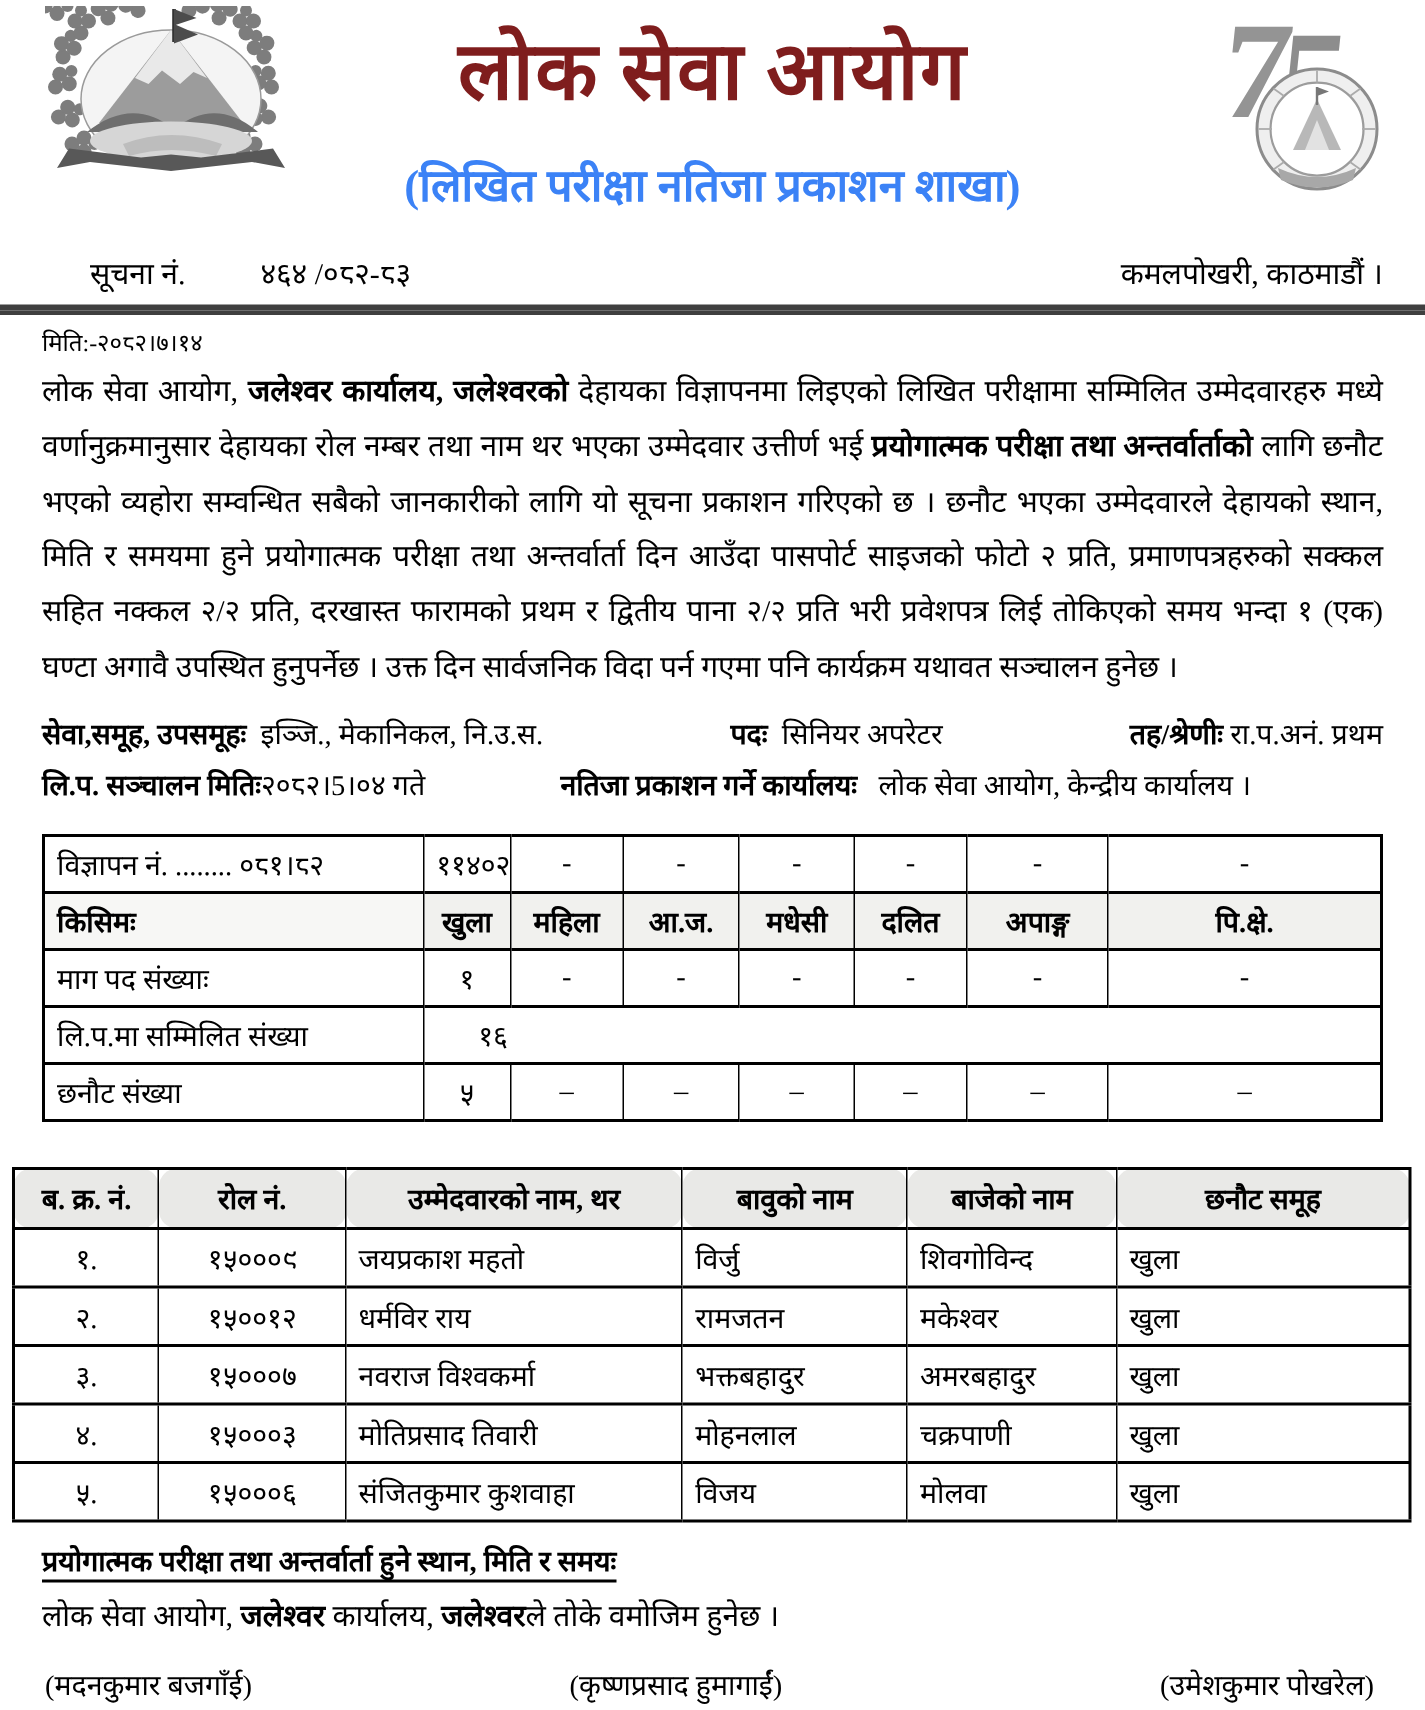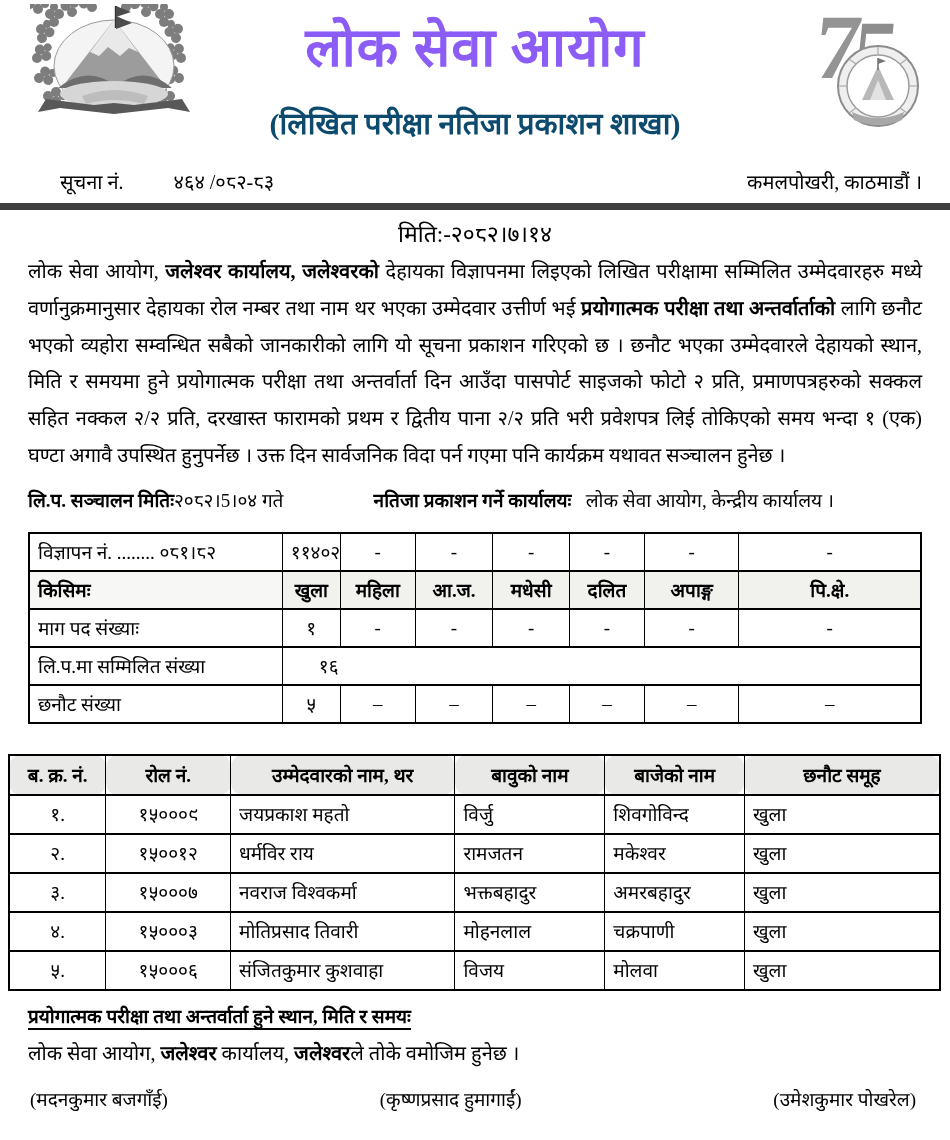--- a/index.html
+++ b/index.html
@@ -6,29 +6,29 @@
   html,body { margin:0; padding:0; background:#fff; }
   body {
     width:950px; height:1140px; overflow:hidden;
     font-family:"Liberation Serif","DejaVu Serif",serif;
     color:#000;
   }
   .page { width:950px; height:1140px; padding:0 28px; position:relative; }
 
   
   .hdr { position:relative; height:158px; }
-  .hdr-title { text-align:center; font-size:54px; font-weight:bold; padding-top:8px; letter-spacing:1px; color:#8b5cf6; }
-  .hdr-sub { text-align:center; font-size:30px; font-weight:bold; margin-top:20px; color:#0c4a6e; }
+  .hdr-title { text-align:center; font-size:54px; font-weight:bold; padding-top:8px; letter-spacing:1px; color:#7f1d1d; }
+  .hdr-sub { text-align:center; font-size:30px; font-weight:bold; margin-top:20px; color:#3b82f6; }
   .logo-left { position:absolute; left:2px; top:4px; }
   .logo-right { position:absolute; right:-14px; top:0; }
 
   .notice-row { display:flex; justify-content:space-between; align-items:flex-end; margin-top:10px; font-size:20px; }
   .notice-left span { margin-right:18px;margin-left:32px; }
   .rule-double { margin:8px -28px 0 -28px; height:4px; border-top:4px solid #3f3f3f; border-bottom:3px solid #3f3f3f; }
-  .date-row { text-align:center; font-size:23px; margin-top:7px; }
+  .date-row { text-align:left; font-size:16px; margin-top:7px; }
 
   .para { font-size:20px; line-height:1.84; text-align:justify; margin:4px 0 0 0; }
   .b { font-weight:bold; }
 
   .svc { margin-top:10px; font-size:19px; }
   .svc-row { display:flex; justify-content:space-between; line-height:1.8; }
   .svc-row .lbl { font-weight:bold; }
 
   table { border-collapse:collapse; table-layout:fixed;font-family:Liberation Serif, serif; }
   td, th { border-left:1px solid #000; border-right:1px solid #000; border-top:2px solid #000; border-bottom:2px solid #000; padding:2px 8px; font-size:19px; overflow:hidden; }
@@ -125,20 +125,25 @@
   </div>
 
   <div class="rule-double"></div>
 
   <div class="date-row">मिति:-२०८२।७।१४</div>
 
   <p class="para"><span>लोक सेवा आयोग, </span><span class="b">जलेश्वर कार्यालय, जलेश्वरको</span><span> देहायका विज्ञापनमा लिइएको लिखित परीक्षामा सम्मिलित उम्मेदवारहरु मध्ये वर्णानुक्रमानुसार देहायका रोल नम्बर तथा नाम थर भएका उम्मेदवार उत्तीर्ण भई </span><span class="b">प्रयोगात्मक परीक्षा तथा अन्तर्वार्ताको</span><span> लागि छनौट भएको व्यहोरा सम्वन्धित सबैको जानकारीको लागि यो सूचना प्रकाशन गरिएको छ । छनौट भएका उम्मेदवारले देहायको स्थान, मिति र समयमा हुने प्रयोगात्मक परीक्षा तथा अन्तर्वार्ता दिन आउँदा पासपोर्ट साइजको फोटो २ प्रति, प्रमाणपत्रहरुको सक्कल सहित नक्कल २/२ प्रति, दरखास्त फारामको प्रथम  र द्वितीय पाना २/२ प्रति भरी प्रवेशपत्र लिई तोकिएको समय भन्दा १ (एक) घण्टा अगावै उपस्थित हुनुपर्नेछ । उक्त दिन सार्वजनिक विदा पर्न गएमा पनि कार्यक्रम यथावत सञ्चालन  हुनेछ ।</span></p>
 
   <div class="svc">
     <div class="svc-row">
+      <div><span class="lbl">सेवा,समूह, उपसमूहः</span>&nbsp; <span>इञ्जि., मेकानिकल, नि.उ.स.</span></div>
+      <div><span class="lbl">पदः</span>&nbsp; <span>सिनियर अपरेटर</span></div>
+      <div><span class="lbl">तह/श्रेणीः</span> <span>रा.प.अनं. प्रथम</span></div>
+    </div>
+    <div class="svc-row">
       <div><span class="lbl">लि.प. सञ्चालन मितिः</span><span>२०८२।5।०४ गते</span></div>
       <div style="margin-right:88px"><span class="lbl">नतिजा प्रकाशन गर्ने कार्यालयः</span>&nbsp;&nbsp; <span>लोक सेवा आयोग, केन्द्रीय कार्यालय ।</span></div>
     </div>
   </div>
 
   <table class="t1">
     <colgroup>
       <col style="width:28.4%">
         <col style="width:6.5%">
         <col style="width:8.4%">

